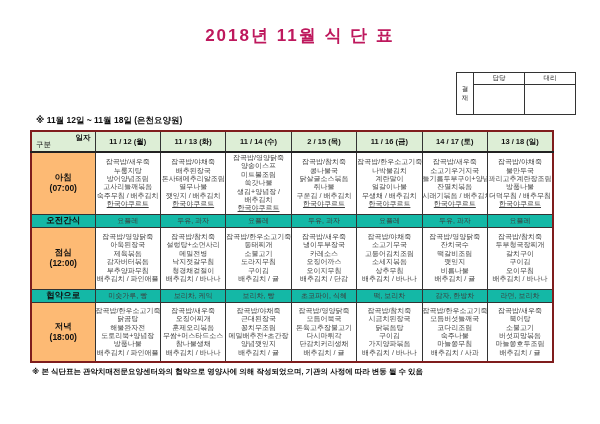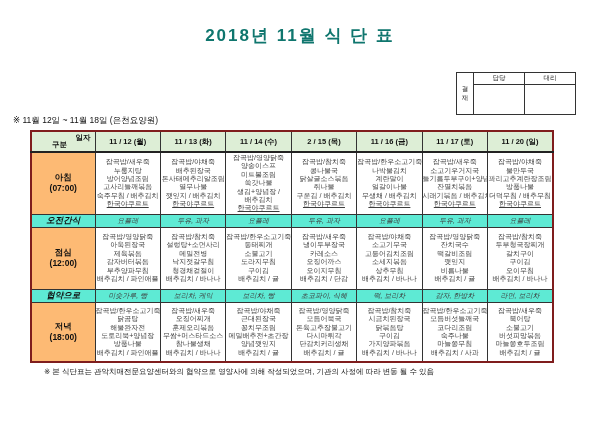--- a/index.html
+++ b/index.html
@@ -1,52 +1,52 @@
 <!DOCTYPE html>
 <html><head>
 <meta charset="utf-8">
 <style>
   * { margin:0; padding:0; box-sizing:border-box; }
   html,body { width:600px; height:424px; background:#ffffff; overflow:hidden;
     font-family:"Liberation Sans","DejaVu Sans",sans-serif; color:#222; }
   .page { position:relative; width:600px; height:424px; background:#fff; }
 
   .title { position:absolute; top:24px; left:0; width:100%; text-align:center;
-    font-size:17px; font-weight:bold; letter-spacing:2px; color:#0f766e; }
+    font-size:17px; font-weight:bold; letter-spacing:2px; color:#be185d; }
 
   
   .approval { position:absolute; top:72px; left:456px; border-collapse:collapse; table-layout:fixed; }
   .approval td { border:1px solid #333; font-size:6.5px; text-align:center; vertical-align:middle; color:#222; }
   .approval .ap-label { width:17px; white-space:pre-line; line-height:1.3; }
   .approval .ap-head { width:51px; height:12px; }
   .approval .ap-empty { height:30px; }
 
-  .subtitle { position:absolute; top:115px; left:13px; font-size:8.5px; font-weight:normal; color:#111; }
+  .subtitle { position:absolute; top:115px; left:36px; font-size:8.5px; font-weight:bold; color:#111; }
 
   
   table.menu { position:absolute; top:130px; left:30px; width:524px;
     border-collapse:collapse; table-layout:fixed; border:2px solid #7f1d1d; }
   table.menu td { border:1px solid #333; vertical-align:middle; text-align:center; overflow:hidden; }
   table.menu col.c-label { width:64px; }
   tr.hdr td { background:#ddeed6; font-size:7.5px; font-weight:bold; height:21px; border-bottom:2px solid #222; color:#111; }
   td.rowlabel { background:#fdba74; font-size:8.5px; font-weight:bold; line-height:1.35; white-space:pre-line; color:#111; }
   td.menu-cell { background:#fff; font-size:7px; line-height:1.2; color:#3d3d3d; padding:1px 0; }
   td.menu-cell div { white-space:nowrap; }
-  tr.snack td { background:#5eead4;font-style:italic; }
+  tr.snack td { background:#14b8a6; }
   tr.snack td.menu-cell { font-size:7px; color:#3d3d3d; height:13px; padding:0; }
   tr.breakfast { height:60px; } tr.lunch { height:62px;margin-left:18px; } tr.dinner { height:60px; }
   tr.breakfast td.menu-cell div:last-child { text-decoration:underline; }
 
   
   td.corner { position:relative; background-color:#ddeed6;
     background-image:linear-gradient(to top right, rgba(0,0,0,0) calc(50% - 0.5px), #333 calc(50% - 0.5px), #333 calc(50% + 0.5px), rgba(0,0,0,0) calc(50% + 0.5px)); }
   td.corner .tr { position:absolute; top:1px; right:4px; font-size:7.5px; font-weight:bold; }
-  td.corner .bl { position:absolute; bottom:1px; left:20px; font-size:7.5px; font-weight:bold; }
-
-  .notes { position:absolute; top:366px; left:44px; font-size:7.5px; font-weight:normal; color:#111; line-height:1.7; }
+  td.corner .bl { position:absolute; bottom:1px; left:4px; font-size:7.5px; font-weight:normal; }
+
+  .notes { position:absolute; top:366px; left:32px; font-size:7.5px; font-weight:bold; color:#111; line-height:1.7; }
 </style>
 </head>
 <body>
 
 <div class="page">
 
   <div class="title">2018년 11월 식 단 표</div>
 
   <table class="approval">
     <tbody>
@@ -80,22 +80,22 @@
       <tr class="hdr">
         <td class="corner">
           <span class="tr">일자</span>
           <span class="bl">구분</span>
         </td>
         <td>11 / 12 (월)</td>
         <td>11 / 13 (화)</td>
         <td>11 / 14 (수)</td>
         <td>2 / 15 (목)</td>
         <td>11 / 16 (금)</td>
-        <td>11 / 17 (토)</td>
-        <td>11 / 20 (일)</td>
+        <td>14 / 17 (토)</td>
+        <td>13 / 18 (일)</td>
       </tr>
 
       <tr class="breakfast">
         <td class="rowlabel">아침
 (07:00)</td>
         <td class="menu-cell">
             <div>잡곡밥/새우죽</div>
             <div>누룽지탕</div>
             <div>방어양념조림</div>
             <div>고사리들깨볶음</div>

